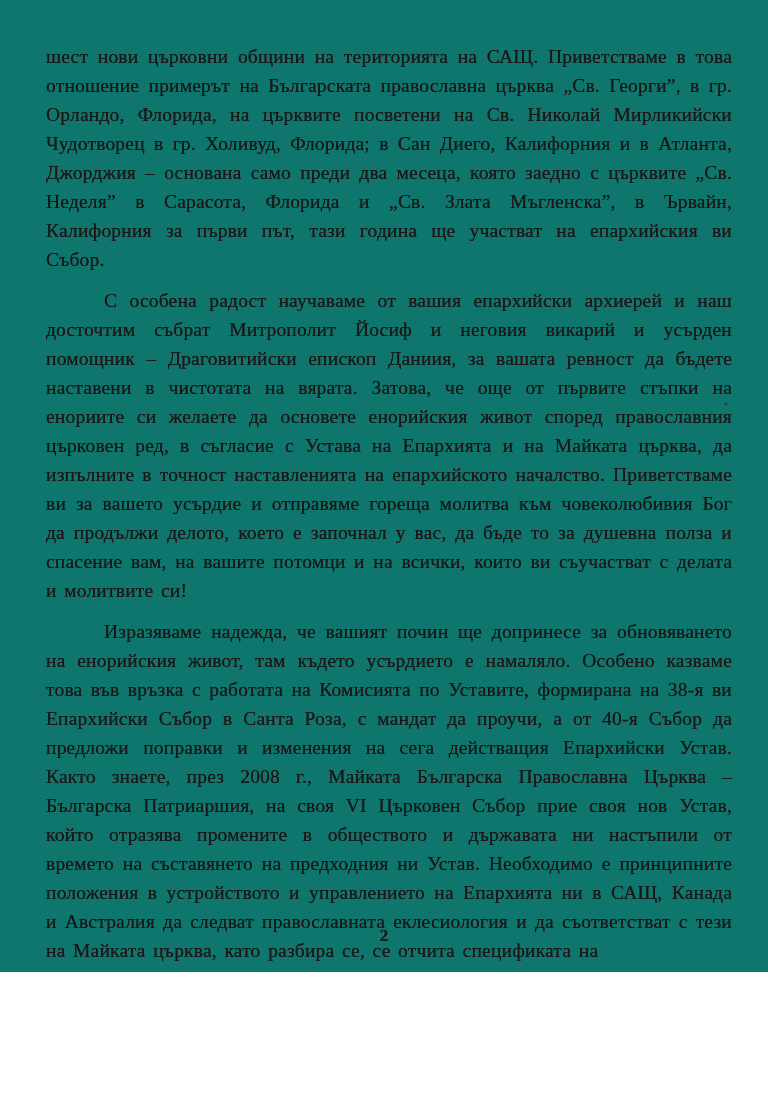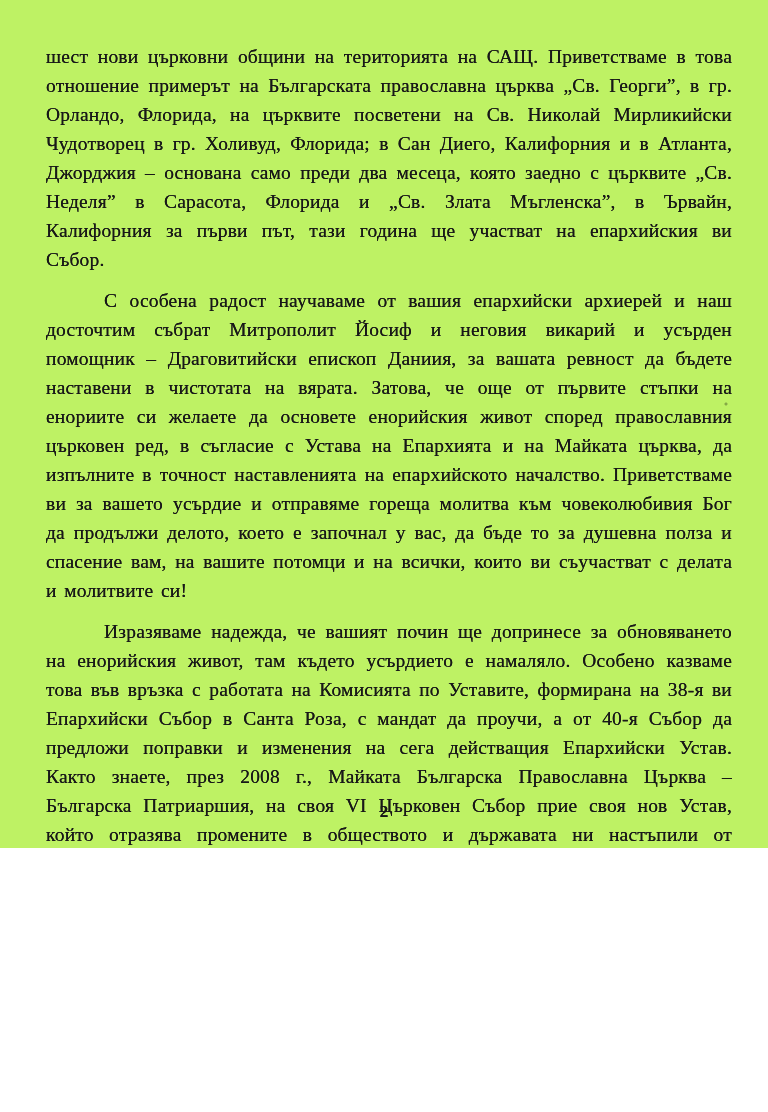--- a/index.html
+++ b/index.html
@@ -3,22 +3,22 @@
 <meta charset="utf-8">
 <style>
   html, body {
     margin: 0;
     padding: 0;
     background: #ffffff;
   }
   .page {
     position: relative;
     width: 768px;
-    height: 848px;
-    background: #bef264;
+    height: 972px;
+    background: #0f766e;
     overflow: hidden;
     font-family: "Liberation Serif", "DejaVu Serif", serif;
     color: #181818;
   }
   
   .page::before {
     content: "";
     position: absolute;
     inset: 0;
     pointer-events: none;

